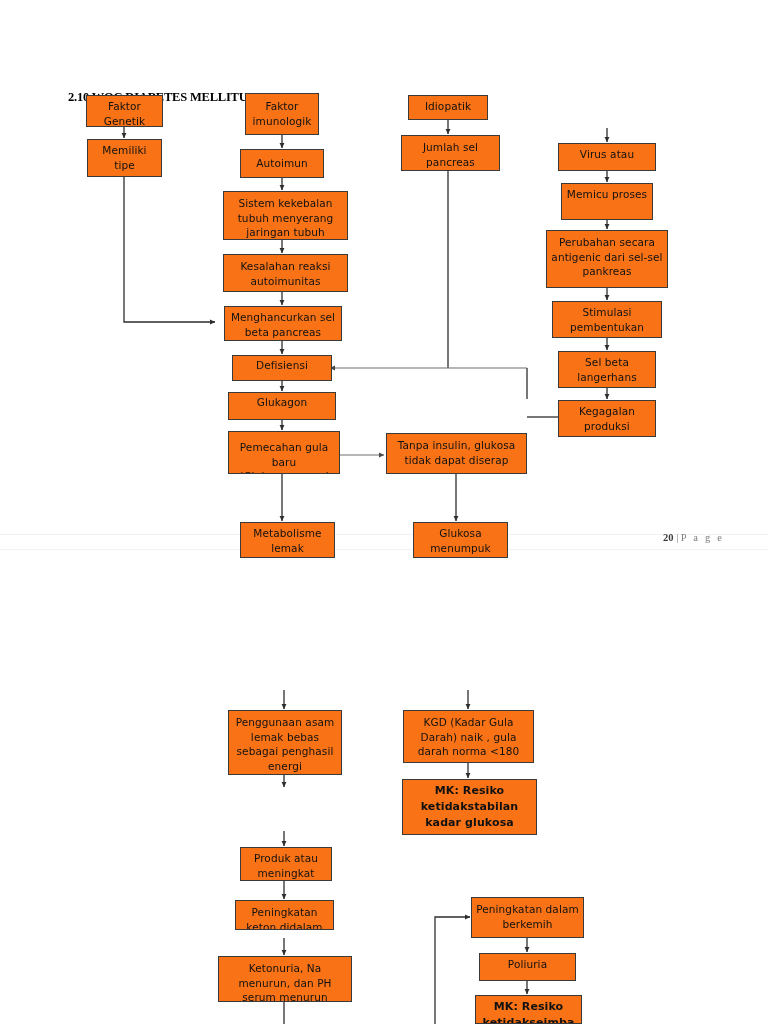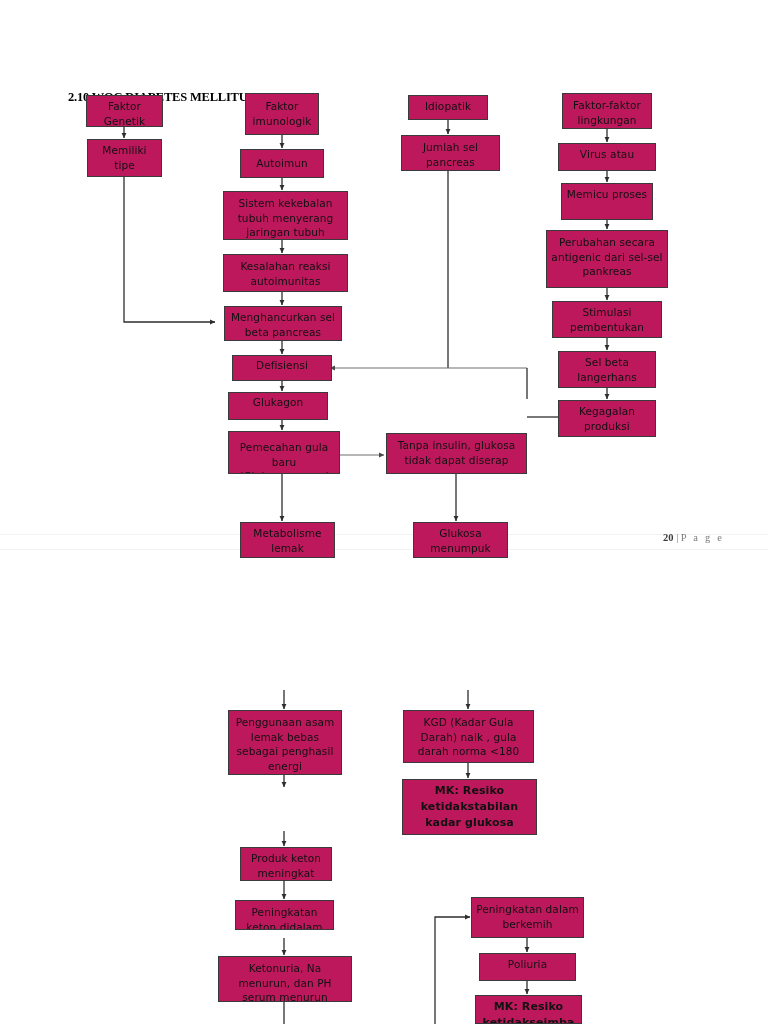--- a/index.html
+++ b/index.html
@@ -20,21 +20,21 @@
     letter-spacing:-0.2px;
     color:#000;
     white-space:nowrap;
     margin-top:24px;
   }
 
   .node{
     position:absolute;
     box-sizing:border-box;
     border:1.2px solid #3a3a3a;
-    background:#be185d;
+    background:#f97316;
     color:#111;
     font-family:"DejaVu Sans", sans-serif;
     font-size:10.5px;
     line-height:14.5px;
     text-align:center;
     overflow:hidden;
     display:block;
     padding:3px 3px 0 3px;
     letter-spacing:0.1px;
   }
@@ -119,41 +119,40 @@
 
   <div class="node" style="left:86px;top:95px;width:77px;height:32px;">Faktor Genetik</div>
   <div class="node" style="left:87px;top:139px;width:75px;height:38px;">Memiliki tipe</div>
 
   <div class="node" style="left:245px;top:93px;width:74px;height:42px;padding-top:5px;">Faktor imunologik</div>
   <div class="node" style="left:240px;top:149px;width:84px;height:29px;padding-top:6px;">Autoimun</div>
   <div class="node" style="left:223px;top:191px;width:125px;height:49px;padding-top:4px;">Sistem kekebalan tubuh menyerang jaringan tubuh</div>
   <div class="node" style="left:223px;top:254px;width:125px;height:38px;padding-top:4px;">Kesalahan reaksi autoimunitas</div>
   <div class="node" style="left:224px;top:306px;width:118px;height:35px;padding-top:3px;">Menghancurkan sel beta pancreas</div>
   <div class="node" style="left:232px;top:355px;width:100px;height:26px;padding-top:2px;">Defisiensi</div>
-  <div class="node" style="left:228px;top:392px;width:100px;height:28px;padding-top:2px;">Glukagon</div>
+  <div class="node" style="left:228px;top:392px;width:108px;height:28px;padding-top:2px;">Glukagon</div>
   <div class="node" style="left:228px;top:431px;width:112px;height:43px;padding-top:8px;">Pemecahan gula baru (Glukoneogenesi</div>
   <div class="node" style="left:240px;top:522px;width:95px;height:36px;padding-top:3px;">Metabolisme lemak</div>
 
   <div class="node" style="left:408px;top:95px;width:80px;height:25px;padding-top:3px;">Idiopatik</div>
   <div class="node" style="left:386px;top:433px;width:141px;height:41px;padding-top:4px;">Tanpa insulin, glukosa tidak dapat diserap</div>
   <div class="node" style="left:401px;top:135px;width:99px;height:36px;padding-top:4px;">Jumlah sel pancreas</div>
   <div class="node" style="left:413px;top:522px;width:95px;height:36px;padding-top:3px;">Glukosa menumpuk</div>
 
-  <div class="node" style="left:562px;top:93px;width:90px;height:36px;padding-top:4px;">Faktor-faktor lingkungan</div>
   <div class="node" style="left:558px;top:143px;width:98px;height:28px;padding-top:3px;">Virus atau</div>
   <div class="node" style="left:561px;top:183px;width:92px;height:37px;padding-top:3px;">Memicu proses</div>
   <div class="node" style="left:546px;top:230px;width:122px;height:58px;padding-top:4px;">Perubahan secara antigenic dari sel-sel pankreas</div>
   <div class="node" style="left:552px;top:301px;width:110px;height:37px;padding-top:3px;">Stimulasi pembentukan</div>
   <div class="node" style="left:558px;top:351px;width:98px;height:37px;padding-top:3px;">Sel beta langerhans</div>
   <div class="node" style="left:558px;top:400px;width:98px;height:37px;padding-top:3px;">Kegagalan produksi</div>
 
   <div class="footer" style="left:637px;top:532px;"><b>20</b> <span>|</span> <span class="pg">P a g e</span></div>
 
   <div class="node" style="left:228px;top:710px;width:114px;height:65px;padding-top:4px;">Penggunaan asam lemak bebas sebagai penghasil energi</div>
-  <div class="node" style="left:240px;top:847px;width:92px;height:34px;padding-top:3px;">Produk keton meningkat</div>
+  <div class="node" style="left:240px;top:847px;width:92px;height:34px;padding-top:3px;">Produk atau meningkat</div>
   <div class="node" style="left:235px;top:900px;width:99px;height:30px;padding-top:4px;">Peningkatan keton didalam</div>
   <div class="node" style="left:218px;top:956px;width:134px;height:46px;padding-top:4px;">Ketonuria, Na menurun, dan PH serum menurun</div>
 
   <div class="node" style="left:403px;top:710px;width:131px;height:53px;padding-top:4px;">KGD (Kadar Gula Darah) naik , gula darah norma &lt;180</div>
   <div class="node bold" style="left:402px;top:779px;width:135px;height:56px;padding-top:3px;">MK:  Resiko ketidakstabilan kadar glukosa darah</div>
 
   <div class="node" style="left:471px;top:897px;width:113px;height:41px;padding-top:4px;">Peningkatan dalam berkemih</div>
   <div class="node" style="left:479px;top:953px;width:97px;height:28px;padding-top:3px;">Poliuria</div>
   <div class="node bold" style="left:475px;top:995px;width:107px;height:29px;padding-top:3px;">MK: Resiko ketidakseimba</div>
 

